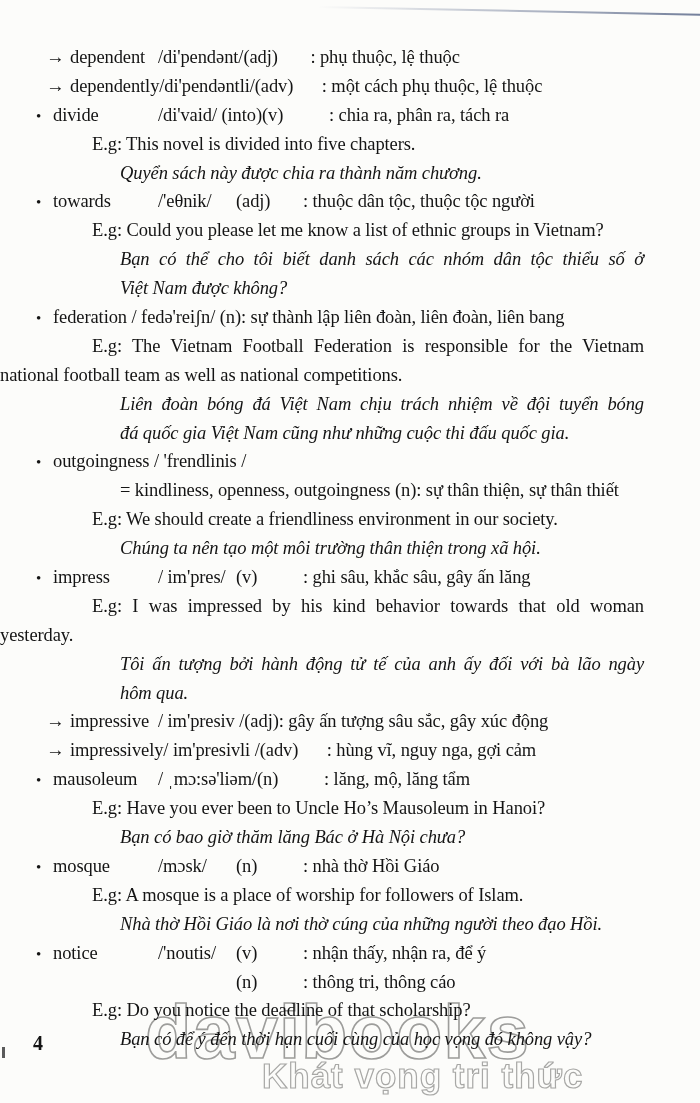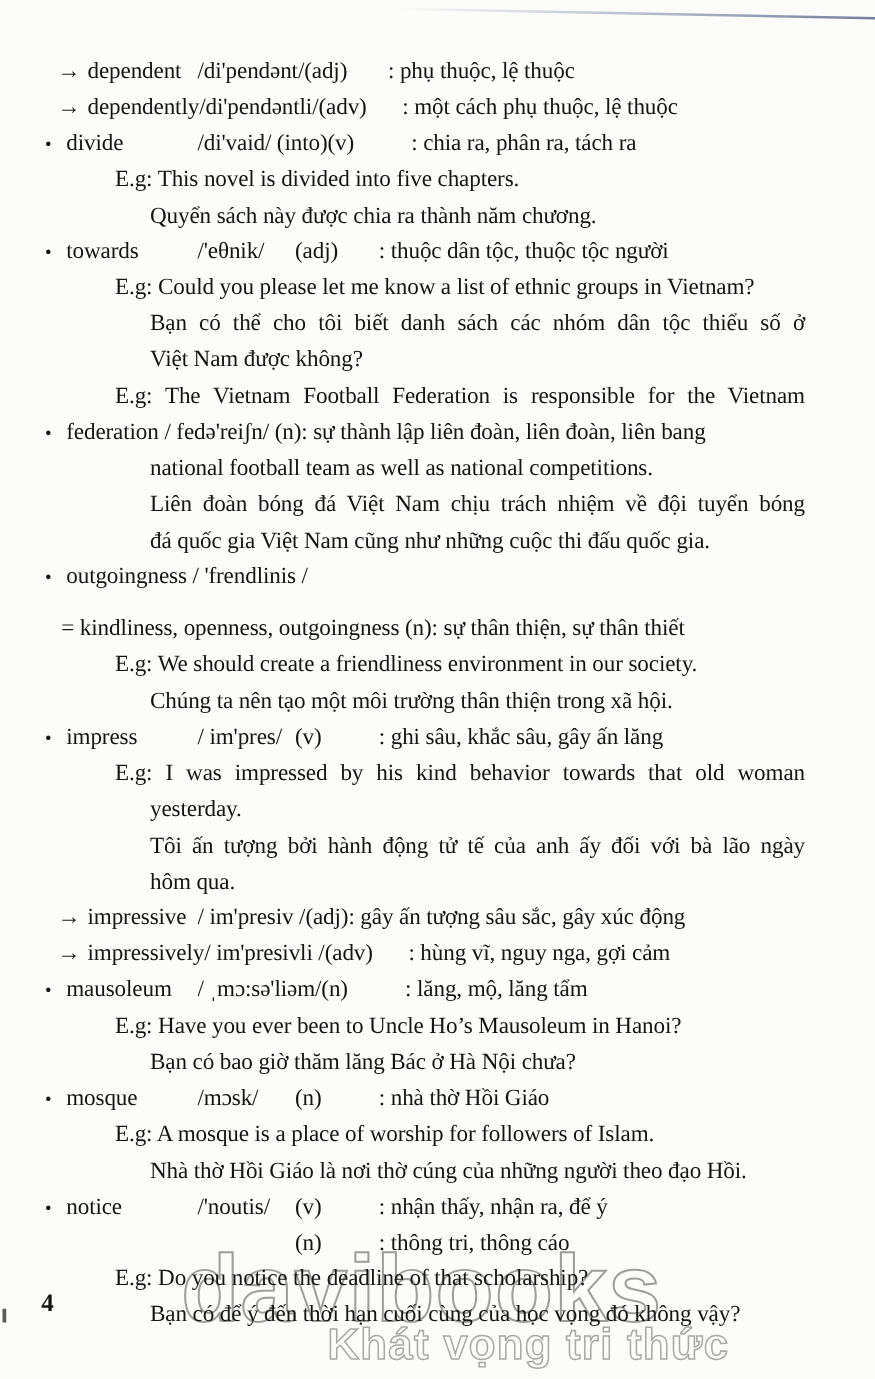--- a/index.html
+++ b/index.html
@@ -28,23 +28,23 @@
     font-size:18.5px;
     letter-spacing:-0.1px;
   }
   .line{
     line-height:28.9px;height:28.9px;
     white-space:nowrap;
     box-sizing:border-box;
   }
   .entry,.flow{padding-left:36px;}
   .example{padding-left:92px;}
-  .example-cont{padding-left:120px;}
-  .viet{padding-left:120px;}
-  .equals{padding-left:49px;margin-top:13px;}
+  .example-cont{}
+  .viet{padding-left:120px;font-style:italic;}
+  .equals{padding-left:120px;}
   .just{
     white-space:normal;
     width:100%;
     padding-right:56px;
     text-align:justify;
     text-align-last:justify;
   }
   .cell{display:inline-block;}
   .wordcell{min-width:122px;}
   .marker{display:inline-block;}
@@ -86,22 +86,22 @@
   <main class="content" id="content">
       <div class="line entry m-arrow"><span class="cell wordcell"><span class="marker">→</span><span class="word">dependent</span></span><span class="cell pron">/di'pendənt/</span><span class="cell pos">(adj)</span><span class="meaning">: phụ thuộc, lệ thuộc</span></div>
       <div class="line entry m-arrow"><span class="cell wordcell"><span class="marker">→</span><span class="word">dependently</span></span><span class="cell pron">/di'pendəntli/</span><span class="cell pos">(adv)</span><span class="meaning">: một cách phụ thuộc, lệ thuộc</span></div>
       <div class="line entry m-bullet"><span class="cell wordcell"><span class="marker">•</span><span class="word">divide</span></span><span class="cell pron">/di'vaid/ (into)</span><span class="cell pos">(v)</span><span class="meaning">: chia ra, phân ra, tách ra</span></div>
       <div class="line example"><span class="text">E.g: This novel is divided into five chapters.</span></div>
       <div class="line viet"><span class="text">Quyển sách này được chia ra thành năm chương.</span></div>
       <div class="line entry m-bullet"><span class="cell wordcell"><span class="marker">•</span><span class="word">towards</span></span><span class="cell pron">/'eθnik/</span><span class="cell pos">(adj)</span><span class="meaning">: thuộc dân tộc, thuộc tộc người</span></div>
       <div class="line example"><span class="text">E.g: Could you please let me know a list of ethnic groups in Vietnam?</span></div>
       <div class="line viet just"><span class="text">Bạn có thể cho tôi biết danh sách các nhóm dân tộc thiểu số ở</span></div>
       <div class="line viet"><span class="text">Việt Nam được không?</span></div>
+      <div class="line flow m-bullet"><span class="marker">•</span><span class="word">federation</span><span class="flowtext"> / fedə'reiʃn/  (n): sự thành lập liên đoàn, liên đoàn, liên bang</span></div>
       <div class="line example just"><span class="text">E.g: The Vietnam Football Federation is responsible for the Vietnam</span></div>
-      <div class="line flow m-bullet"><span class="marker">•</span><span class="word">federation</span><span class="flowtext"> / fedə'reiʃn/  (n): sự thành lập liên đoàn, liên đoàn, liên bang</span></div>
       <div class="line example-cont"><span class="text">national football team as well as national competitions.</span></div>
       <div class="line viet just"><span class="text">Liên đoàn bóng đá Việt Nam chịu trách nhiệm về đội tuyển bóng</span></div>
       <div class="line viet"><span class="text">đá quốc gia Việt Nam cũng như những cuộc thi đấu quốc gia.</span></div>
       <div class="line flow m-bullet"><span class="marker">•</span><span class="word">outgoingness</span><span class="flowtext"> / 'frendlinis /</span></div>
       <div class="line equals"><span class="text">= kindliness, openness, outgoingness (n): sự thân thiện, sự thân thiết</span></div>
       <div class="line example"><span class="text">E.g: We should create a friendliness environment in our society.</span></div>
       <div class="line viet"><span class="text">Chúng ta nên tạo một môi trường thân thiện trong xã hội.</span></div>
       <div class="line entry m-bullet"><span class="cell wordcell"><span class="marker">•</span><span class="word">impress</span></span><span class="cell pron">/ im'pres/</span><span class="cell pos">(v)</span><span class="meaning">: ghi sâu, khắc sâu, gây ấn lăng</span></div>
       <div class="line example just"><span class="text">E.g: I was impressed by his kind behavior towards that old woman</span></div>
       <div class="line example-cont"><span class="text">yesterday.</span></div>

